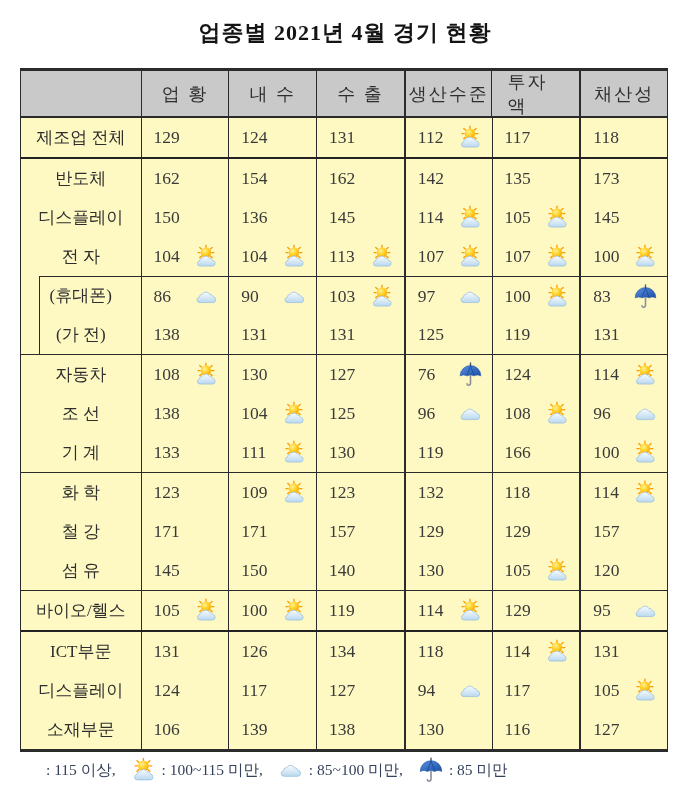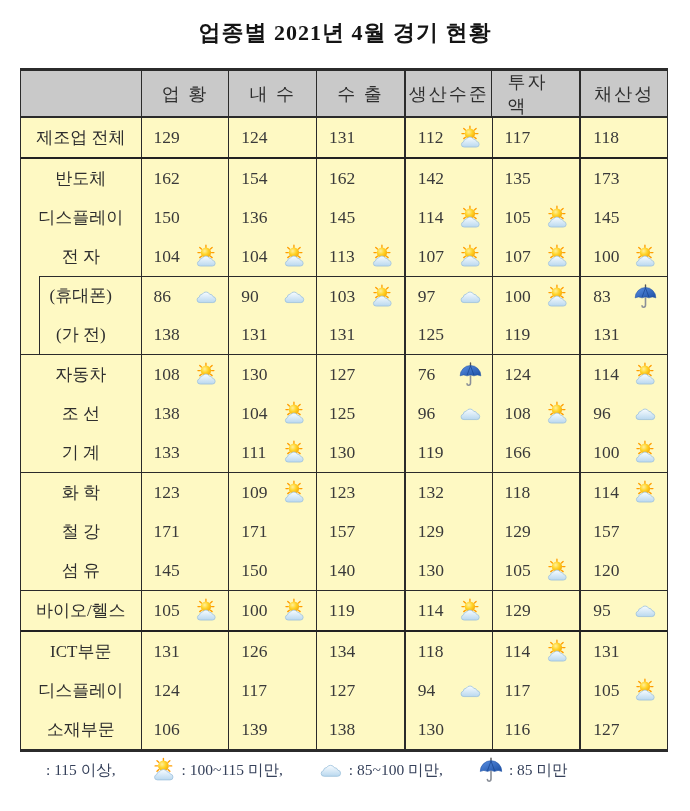--- a/index.html
+++ b/index.html
@@ -21,21 +21,21 @@
   .num{font-size:17.5px;color:#3a3a3a;}
   .div-bold{border-bottom:2.5px solid #222;}
   .div-thin{border-bottom:1.2px solid #2b2b2b;}
   .sub-first .dcell{border-top:1.2px solid #2b2b2b;}
   .sub-lbl::before{content:'';position:absolute;left:18px;top:0;bottom:0;
                    border-left:1.2px solid #2b2b2b;}
   .sub-top::after{content:'';position:absolute;left:18px;right:0;top:0;
                   border-top:1.2px solid #2b2b2b;}
   .wicon{width:27px;height:27px;flex:0 0 auto;}
   .legend{position:absolute;left:14px;top:756px;display:flex;align-items:center;
-          font-size:15.5px;color:#35405a;gap:20px;}
+          font-size:15.5px;color:#35405a;}
   .legend .wicon{width:28px;height:28px;margin-right:4px;}
   .legend .litem{display:flex;align-items:center;margin-right:14px;}
   .hidden-defs{position:absolute;width:0;height:0;overflow:hidden;}
 </style>
 </head>
 <body>
 
 <div class="page">
 
   <h1 class="title">업종별 2021년 4월 경기 현황</h1>

